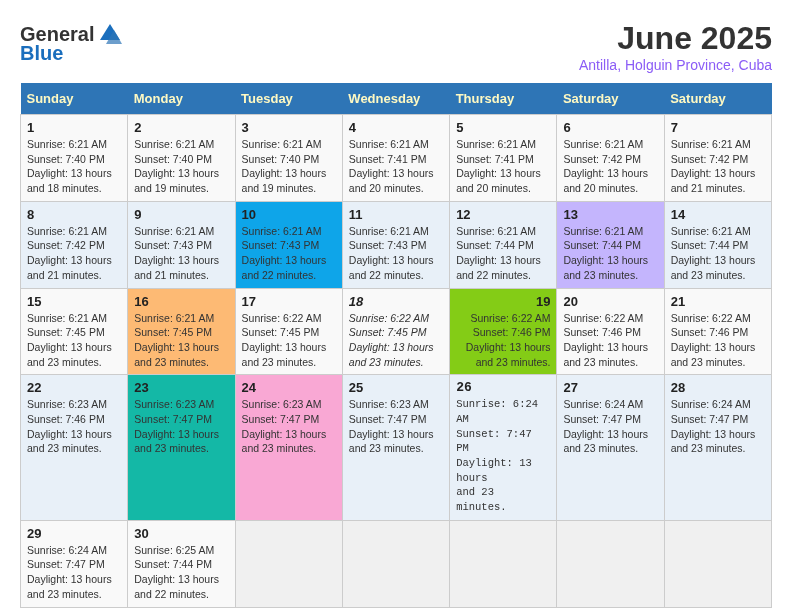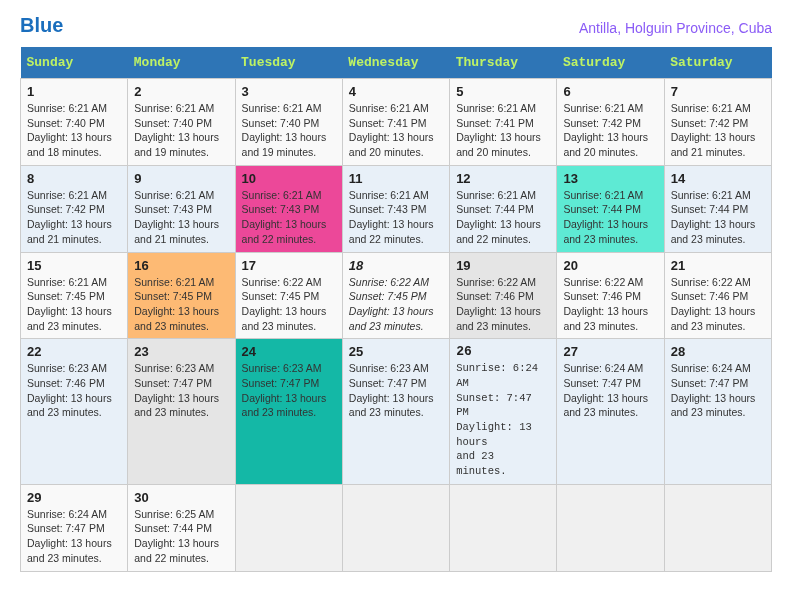--- a/index.html
+++ b/index.html
@@ -28,26 +28,25 @@
       font-size: 14px;
       color: #8b5cf6;
     }
     table {
       width: 100%;
       border-collapse: collapse;
       font-size: 11px;
     }
     thead tr th {
       background-color: #2e75b6;
-      color: #bef264;
+      color: #fef9c3;
       padding: 8px 6px;
       text-align: left;
       font-size: 13px;
       font-weight: bold;
-      font-family: Liberation Mono, monospace;
     }
     tbody tr td {
       border: 1px solid #ccc;
       vertical-align: top;
       padding: 5px 6px;
       width: 107px;
       min-height: 80px;
       background: #fff;
     }
     tbody tr:nth-child(odd) td {
@@ -80,23 +79,31 @@
       display: flex;
       align-items: center;
     }
   </style>
 </head>
 <body>
 
 <div>
   <div class="header-section">
     <div class="logo-wrapper">
+      <div class="logo-line1">
+        <span style="font-size:20px;font-weight:bold;color:#333;">General</span>
+        <svg width="28" height="28" viewBox="0 0 28 28" style="margin: 0 2px;">
+          <polygon points="14,4 24,20 4,20" fill="#1a6ebd"></polygon>
+          <polygon points="18,10 26,24 10,24" fill="#2e75b6" opacity="0.7"></polygon>
+        </svg>
+      </div>
       <span style="font-size:20px;font-weight:bold;color:#1a6ebd;margin-top:-6px;">Blue</span>
     </div>
     <div class="title-section">
+      <div class="calendar-title">June 2025</div>
       <div class="calendar-subtitle">Antilla, Holguin Province, Cuba</div>
     </div>
   </div>
 
   <table>
     <thead>
       <tr>
         <th>Sunday</th>
         <th>Monday</th>
         <th>Tuesday</th>
@@ -166,42 +173,42 @@
 Daylight: 13 hours
 and 21 minutes.</div>
           </td>
           <td style="background: rgb(232, 240, 248);">
             <span class="day-number">9</span>
             <div class="day-info" style="white-space: pre-line;">Sunrise: 6:21 AM
 Sunset: 7:43 PM
 Daylight: 13 hours
 and 21 minutes.</div>
           </td>
-          <td style="background: #ec4899;">
+          <td style="background: #0ea5e9;">
             <span class="day-number">10</span>
             <div class="day-info" style="white-space: pre-line;">Sunrise: 6:21 AM
 Sunset: 7:43 PM
 Daylight: 13 hours
 and 22 minutes.</div>
           </td>
           <td style="background: rgb(232, 240, 248);">
             <span class="day-number">11</span>
             <div class="day-info" style="white-space: pre-line;">Sunrise: 6:21 AM
 Sunset: 7:43 PM
 Daylight: 13 hours
 and 22 minutes.</div>
           </td>
           <td style="background: rgb(232, 240, 248);">
             <span class="day-number">12</span>
             <div class="day-info" style="white-space: pre-line;">Sunrise: 6:21 AM
 Sunset: 7:44 PM
 Daylight: 13 hours
 and 22 minutes.</div>
           </td>
-          <td style="background: #5eead4; margin-left: 18px;">
+          <td style="background: #c4b5fd; margin-left: 18px;">
             <span class="day-number">13</span>
             <div class="day-info" style="white-space: pre-line;">Sunrise: 6:21 AM
 Sunset: 7:44 PM
 Daylight: 13 hours
 and 23 minutes.</div>
           </td>
           <td style="background: rgb(232, 240, 248);">
             <span class="day-number">14</span>
             <div class="day-info" style="white-space: pre-line;">Sunrise: 6:21 AM
 Sunset: 7:44 PM
@@ -231,21 +238,21 @@
 Daylight: 13 hours
 and 23 minutes.</div>
           </td>
           <td style="background: rgb(249, 249, 249); font-style: italic;">
             <span class="day-number">18</span>
             <div class="day-info" style="white-space: pre-line;">Sunrise: 6:22 AM
 Sunset: 7:45 PM
 Daylight: 13 hours
 and 23 minutes.</div>
           </td>
-          <td style="background: #e5e5e5;">
+          <td style="background: #84cc16; text-align: right;">
             <span class="day-number">19</span>
             <div class="day-info" style="white-space: pre-line;">Sunrise: 6:22 AM
 Sunset: 7:46 PM
 Daylight: 13 hours
 and 23 minutes.</div>
           </td>
           <td style="background: rgb(249, 249, 249);">
             <span class="day-number">20</span>
             <div class="day-info" style="white-space: pre-line;">Sunrise: 6:22 AM
 Sunset: 7:46 PM
@@ -261,28 +268,28 @@
           </td>
         </tr>
         <tr>
           <td style="background: rgb(232, 240, 248);">
             <span class="day-number">22</span>
             <div class="day-info" style="white-space: pre-line;">Sunrise: 6:23 AM
 Sunset: 7:46 PM
 Daylight: 13 hours
 and 23 minutes.</div>
           </td>
-          <td style="background: #e5e5e5;">
+          <td style="background: #14b8a6;">
             <span class="day-number">23</span>
             <div class="day-info" style="white-space: pre-line;">Sunrise: 6:23 AM
 Sunset: 7:47 PM
 Daylight: 13 hours
 and 23 minutes.</div>
           </td>
-          <td style="background: #14b8a6;">
+          <td style="background: #f9a8d4;">
             <span class="day-number">24</span>
             <div class="day-info" style="white-space: pre-line;">Sunrise: 6:23 AM
 Sunset: 7:47 PM
 Daylight: 13 hours
 and 23 minutes.</div>
           </td>
           <td style="background: rgb(232, 240, 248);">
             <span class="day-number">25</span>
             <div class="day-info" style="white-space: pre-line;">Sunrise: 6:23 AM
 Sunset: 7:47 PM

